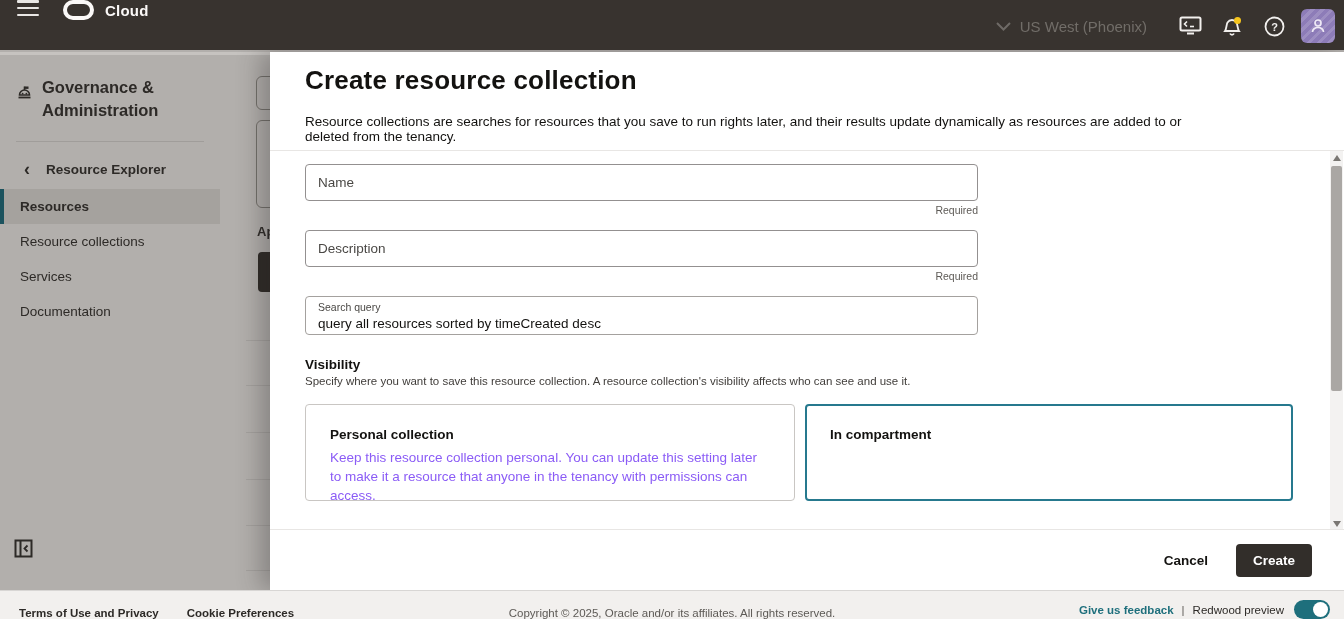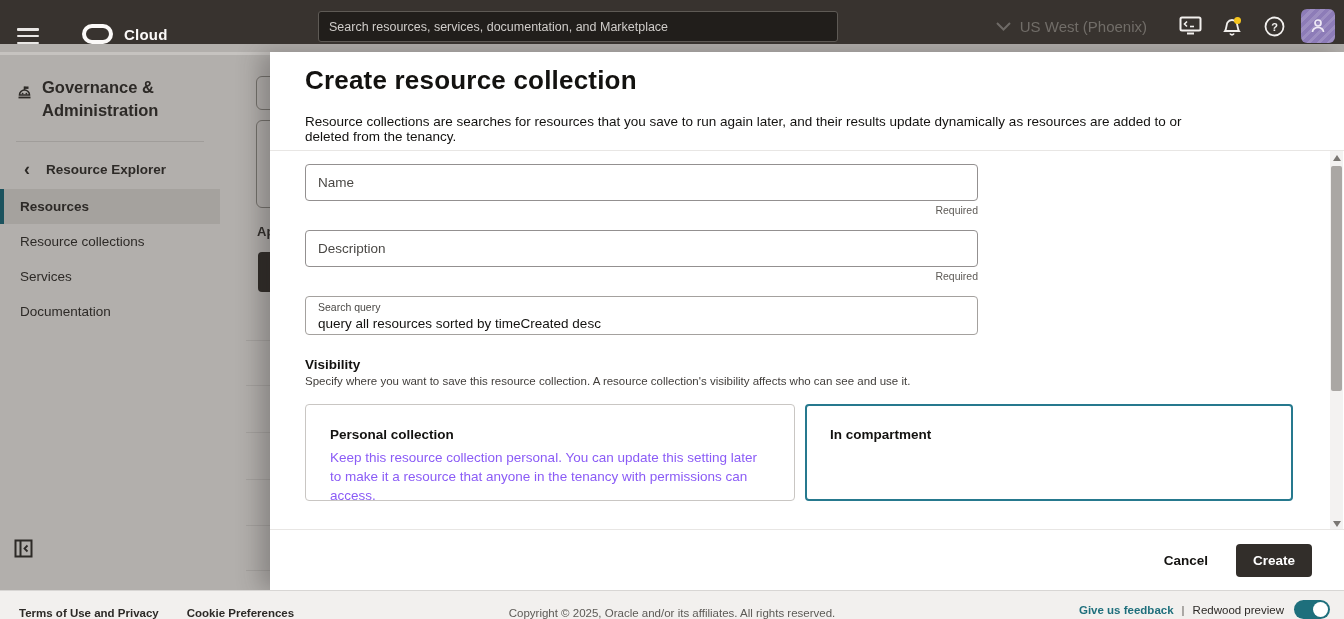--- a/index.html
+++ b/index.html
@@ -1,20 +1,20 @@
 <!DOCTYPE html>
 <html><head>
 <meta charset="utf-8">
 <style>
   * { margin:0; padding:0; box-sizing:border-box; }
   html,body { width:1344px; height:619px; overflow:hidden; }
   body { font-family:"Liberation Sans", sans-serif; background:#b2afac; position:relative; }
 
   
-  .topbar { position:absolute; left:0; top:0; width:1344px; height:44px; background:#38332f; display:flex; align-items:flex-end; z-index:30;gap:19px; }
+  .topbar { position:absolute; left:0; top:0; width:1344px; height:50px; background:#38332f; display:flex; align-items:flex-start; z-index:30; }
   .hamburger { width:22px; height:16px; margin-left:17px; display:flex; flex-direction:column; justify-content:space-between; cursor:pointer; }
   .hamburger span { display:block; height:2.5px; background:#e9e7e5; border-radius:1px; }
   .brand { display:flex; align-items:center; margin-left:24px; }
   .oracle-o { width:31px; height:20px; border:4.5px solid #fbf9f8; border-radius:10px; }
   .brand-label { color:#fbf9f8; font-weight:bold; font-size:15px; margin-left:11px; letter-spacing:.2px; }
   .top-search { position:absolute; left:318px; top:11px; width:520px; height:31px; background:#211e1b; border:1px solid #5e5a55; border-radius:3px; color:#d4d2cf; font-size:12.5px; padding:0 10px; outline:none; font-family:"Liberation Sans", sans-serif; }
   .top-search::placeholder { color:#cfccc9; opacity:1; }
   .top-right { position:absolute; right:0; top:0; height:52px; display:flex; align-items:center; }
   .region-chevron { margin-right:9px; }
   .region-label { color:#716d68; font-size:15px; margin-right:22px; white-space:nowrap; }
@@ -105,21 +105,20 @@
 <header class="topbar">
   <div class="hamburger">
       <span></span>
       <span></span>
       <span></span>
     </div>
   <div class="brand">
     <div class="oracle-o"></div>
     <span class="brand-label">Cloud</span>
   </div>
-  <input class="top-search" type="text" placeholder="Search resources, services, documentation, and Marketplace" style="">
   <div class="top-right">
     <span class="region-chevron">
       <svg width="15" height="9" viewBox="0 0 15 9">
           <polyline points="1,1 7.5,7.5 14,1" fill="none" stroke="#6e6a66" stroke-width="2"></polyline>
         </svg>
     </span>
     <span class="region-label">US West (Phoenix)</span>
     <div class="tool-icon">
       <svg width="23" height="20" viewBox="0 0 23 20">
         <rect x="1.5" y="1.5" width="20" height="13" rx="1.5" fill="none" stroke="#f2f0ee" stroke-width="2"></rect>
@@ -200,21 +199,21 @@
   <div class="bg-row-line" style="top:288px"></div>
   <div class="bg-row-line" style="top:333px"></div>
   <div class="bg-row-line" style="top:380px"></div>
   <div class="bg-row-line" style="top:427px"></div>
   <div class="bg-row-line" style="top:473px"></div>
   <div class="bg-row-line" style="top:518px"></div>
 </div>
 
 <section class="modal">
   <h1 class="modal-title">Create resource collection</h1>
-  <p class="modal-subtitle">Resource collections are searches for resources that you save to run again later, and their results update dynamically as resources are added to or deleted from the tenancy.</p>
+  <p class="modal-subtitle">Resource collections are searches for resources that you save to run rights later, and their results update dynamically as resources are added to or deleted from the tenancy.</p>
 
   <div class="scroll-region">
 
     <div class="field-box" style="top:13px">
       <input type="text" placeholder="Name" style="">
     </div>
     <div class="req-note" style="top:53px">Required</div>
 
     <div class="field-box" style="top:79px">
       <input type="text" placeholder="Description" style="">

